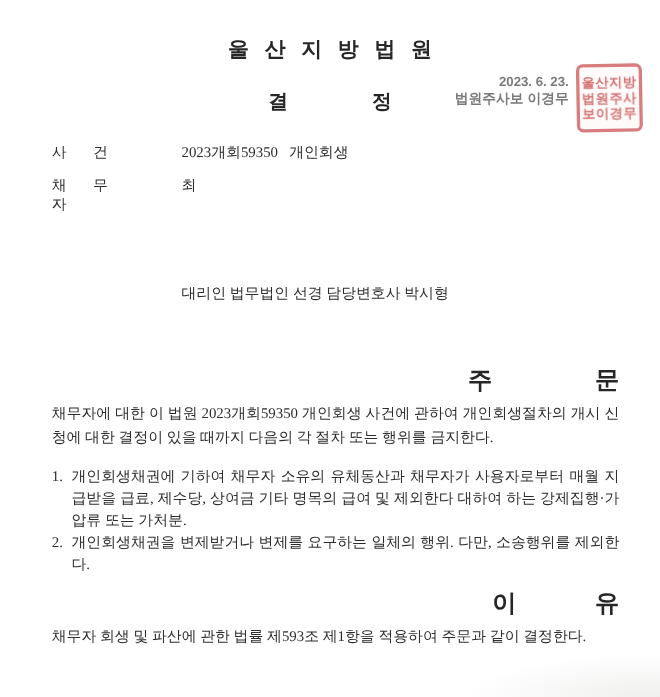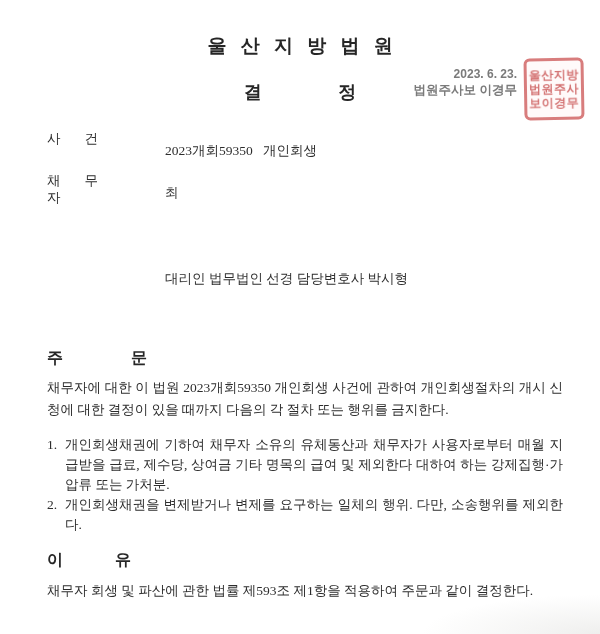--- a/index.html
+++ b/index.html
@@ -86,28 +86,28 @@
 
   .case-section { margin-top: 26px; }
   .case-row { display: flex; line-height: 17px; }
   .case-row + .case-row { margin-top: 13px; }
   .case-label {
     width: 52px;
     text-align: justify;
     text-align-last: justify;
     letter-spacing: 1px;
   }
-  .case-value { margin-left: 66px; white-space: pre-wrap; margin-top: 12px; }
+  .case-value { margin-left: 66px; white-space: pre-wrap; }
 
   .party-detail { margin-top: 20px; margin-left: 118px; line-height: 21px; white-space: pre-wrap; }
 
   .section-heading {
     margin-top: 16px;
-    text-align: left;
-    font-size: 16px;
+    text-align: right;
+    font-size: 22px;
     font-weight: bold;
     line-height: 22px;
     color: #262626;
   }
   .ws-jumun { word-spacing: 4em; }
   .ws-iyu   { margin-top: 14px; word-spacing: 3em; }
 
   .intro { margin-top: 8px; line-height: 22px; text-align: justify; }
 
   .order-list {

